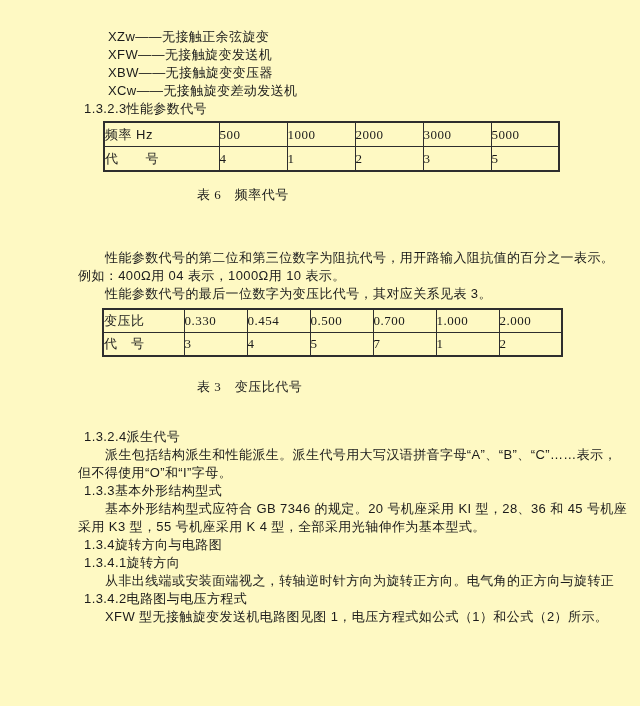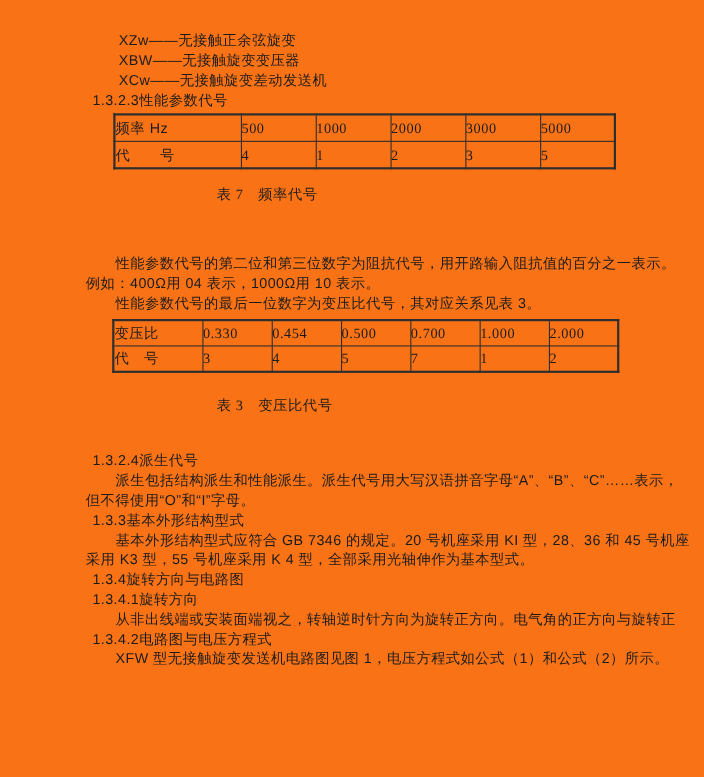--- a/index.html
+++ b/index.html
@@ -4,21 +4,21 @@
 <style>
   html, body {
     margin: 0;
     padding: 0;
     background: #ffffff;
   }
   .page {
     position: relative;
     width: 640px;
     height: 706px;
-    background: #f97316;
+    background: #fef9c3;
     overflow: hidden;
     font-family: "Liberation Sans", sans-serif;
     font-size: 13px;
     line-height: 18px;
     color: #1b1b1b;
     letter-spacing: 0.4px;
     padding-top: 28px;
     box-sizing: border-box;
   }
   .line {
@@ -75,20 +75,21 @@
   .cap3 { margin-top: 21px; }
   .gap-imp   { margin-top: 45px; }  
   .gap-s1324 { margin-top: 32px; }  
 </style>
 </head>
 <body>
 
 <div class="page">
 
   <div class="line l-list">XZw——无接触正余弦旋变</div>
+  <div class="line l-list">XFW——无接触旋变发送机</div>
   <div class="line l-list">XBW——无接触旋变变压器</div>
   <div class="line l-list">XCw——无接触旋变差动发送机</div>
 
   <div class="line l-head">1.3.2.3性能参数代号</div>
 
   <table class="data-table t2">
     <colgroup>
       <col style="width:115px">
       <col style="width:68px">
         <col style="width:68px">
@@ -108,21 +109,21 @@
       <tr>
         <td class="label-cell">代　　号</td>
         <td>4</td>
         <td>1</td>
         <td>2</td>
         <td>3</td>
         <td>5</td>
       </tr>
     </tbody>
   </table>
-  <div class="caption cap2">表 7　频率代号</div>
+  <div class="caption cap2">表 6　频率代号</div>
 
   <div class="line l-first gap-imp">性能参数代号的第二位和第三位数字为阻抗代号，用开路输入阻抗值的百分之一表示。</div>
   <div class="line l-body">例如：400Ω用 04 表示，1000Ω用 10 表示。</div>
   <div class="line l-first">性能参数代号的最后一位数字为变压比代号，其对应关系见表 3。</div>
 
   <table class="data-table t3">
     <colgroup>
       <col style="width:81px">
       <col style="width:63px">
         <col style="width:63px">

